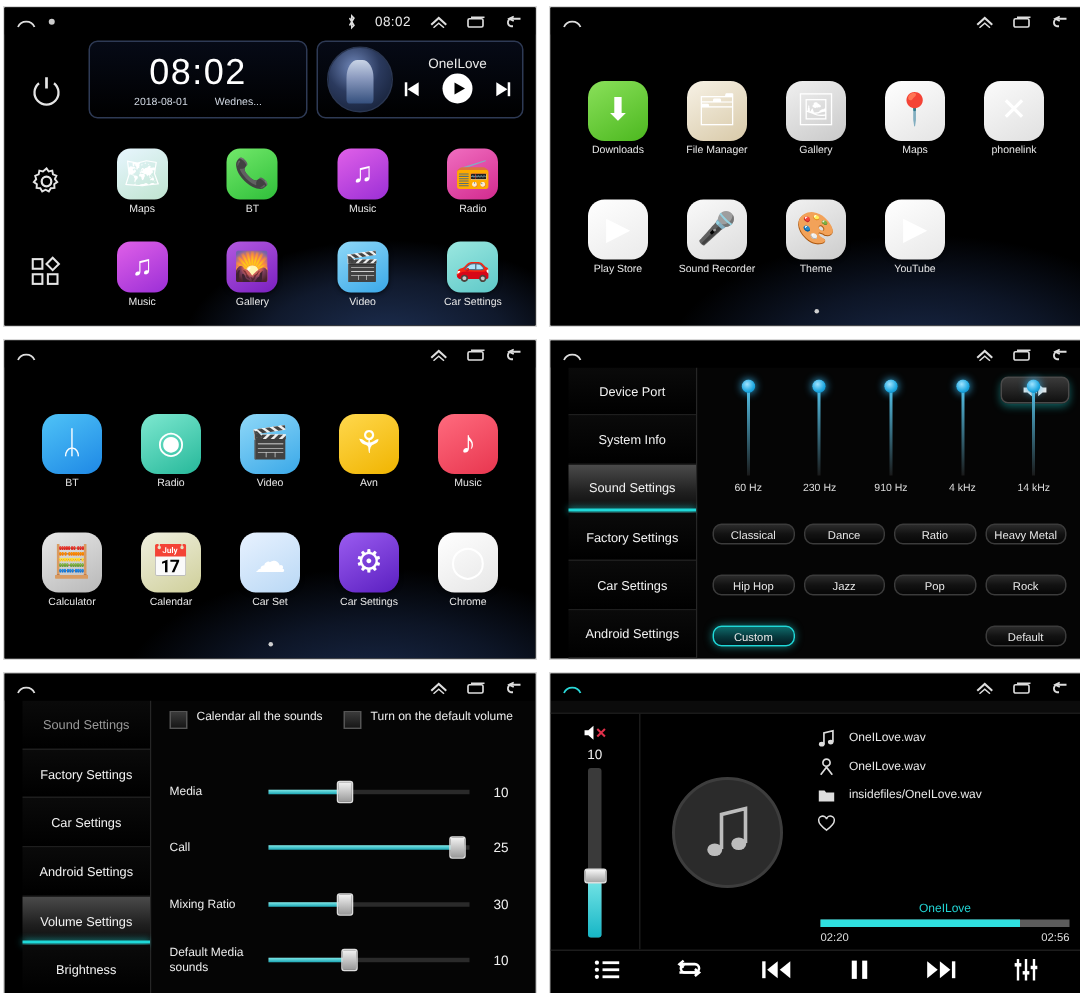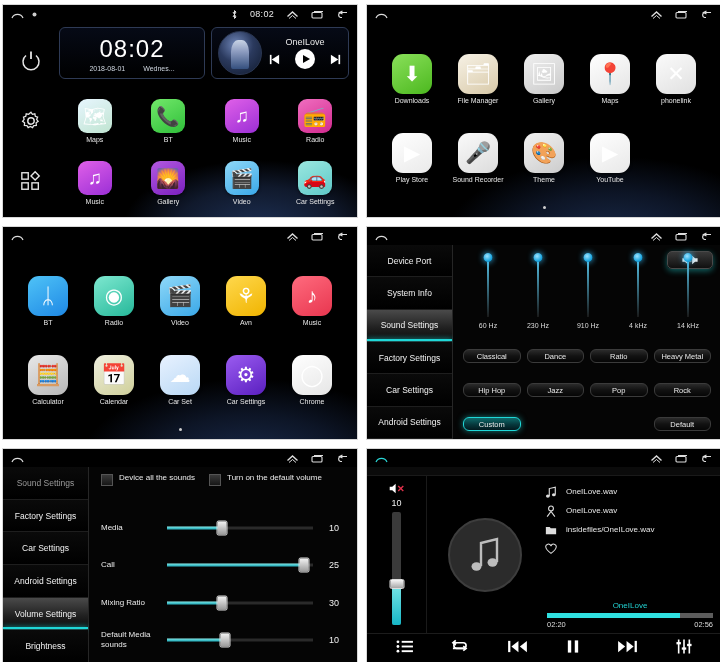--- a/index.html
+++ b/index.html
@@ -124,21 +124,21 @@
     grid-template-rows: repeat(2, 1fr); gap: 4px;
   }
   .app-ico.lg { width: 40px; height: 40px; border-radius: 11px; font-size: 21px; }
   .pagedots {
     position: absolute; bottom: 8px; left: 0; right: 0;
     display: flex; justify-content: center; gap: 4px;
   }
   .dot { width: 3px; height: 3px; border-radius: 50%; background: #cfcfcf; }
 
   
-  .set-body { position: absolute; top: 18px; left: 0; right: 0; bottom: 0; display: flex; }
+  .set-body { position: absolute; top: 18px; left: 0; right: 0; bottom: 0; display: flex; padding-left: 12px; }
   .sidemenu {
     width: 86px; background: #000; display: flex; flex-direction: column;
     border-right: 1px solid #262626;
   }
   .side-item {
     flex: 1; display: flex; align-items: center; justify-content: center;
     color: #f2f2f2; font-size: 8.5px; text-align: center;
     border-bottom: 1px solid #1e1e1e; position: relative;
     background: linear-gradient(180deg,#0a0a0a,#000);
     cursor: pointer; padding: 0 2px;
@@ -753,21 +753,21 @@
             <span>Volume Settings</span>
           </div>
           <div class="side-item">
             <span>Brightness</span>
           </div>
         </div>
       <div class="set-main">
         <div class="chk-row" id="vol-checks">
             <div class="chk">
               <div class="chkbox"></div>
-              <div class="chk-lbl">Device all the sounds</div>
+              <div class="chk-lbl">Calendar all the sounds</div>
             </div>
             <div class="chk">
               <div class="chkbox"></div>
               <div class="chk-lbl">Turn on the default volume</div>
             </div>
           </div>
         <div class="vol-rows" id="vol-sliders">
             <div class="vol-row">
               <div class="vol-name">Media</div>
               <div class="vol-slider">

